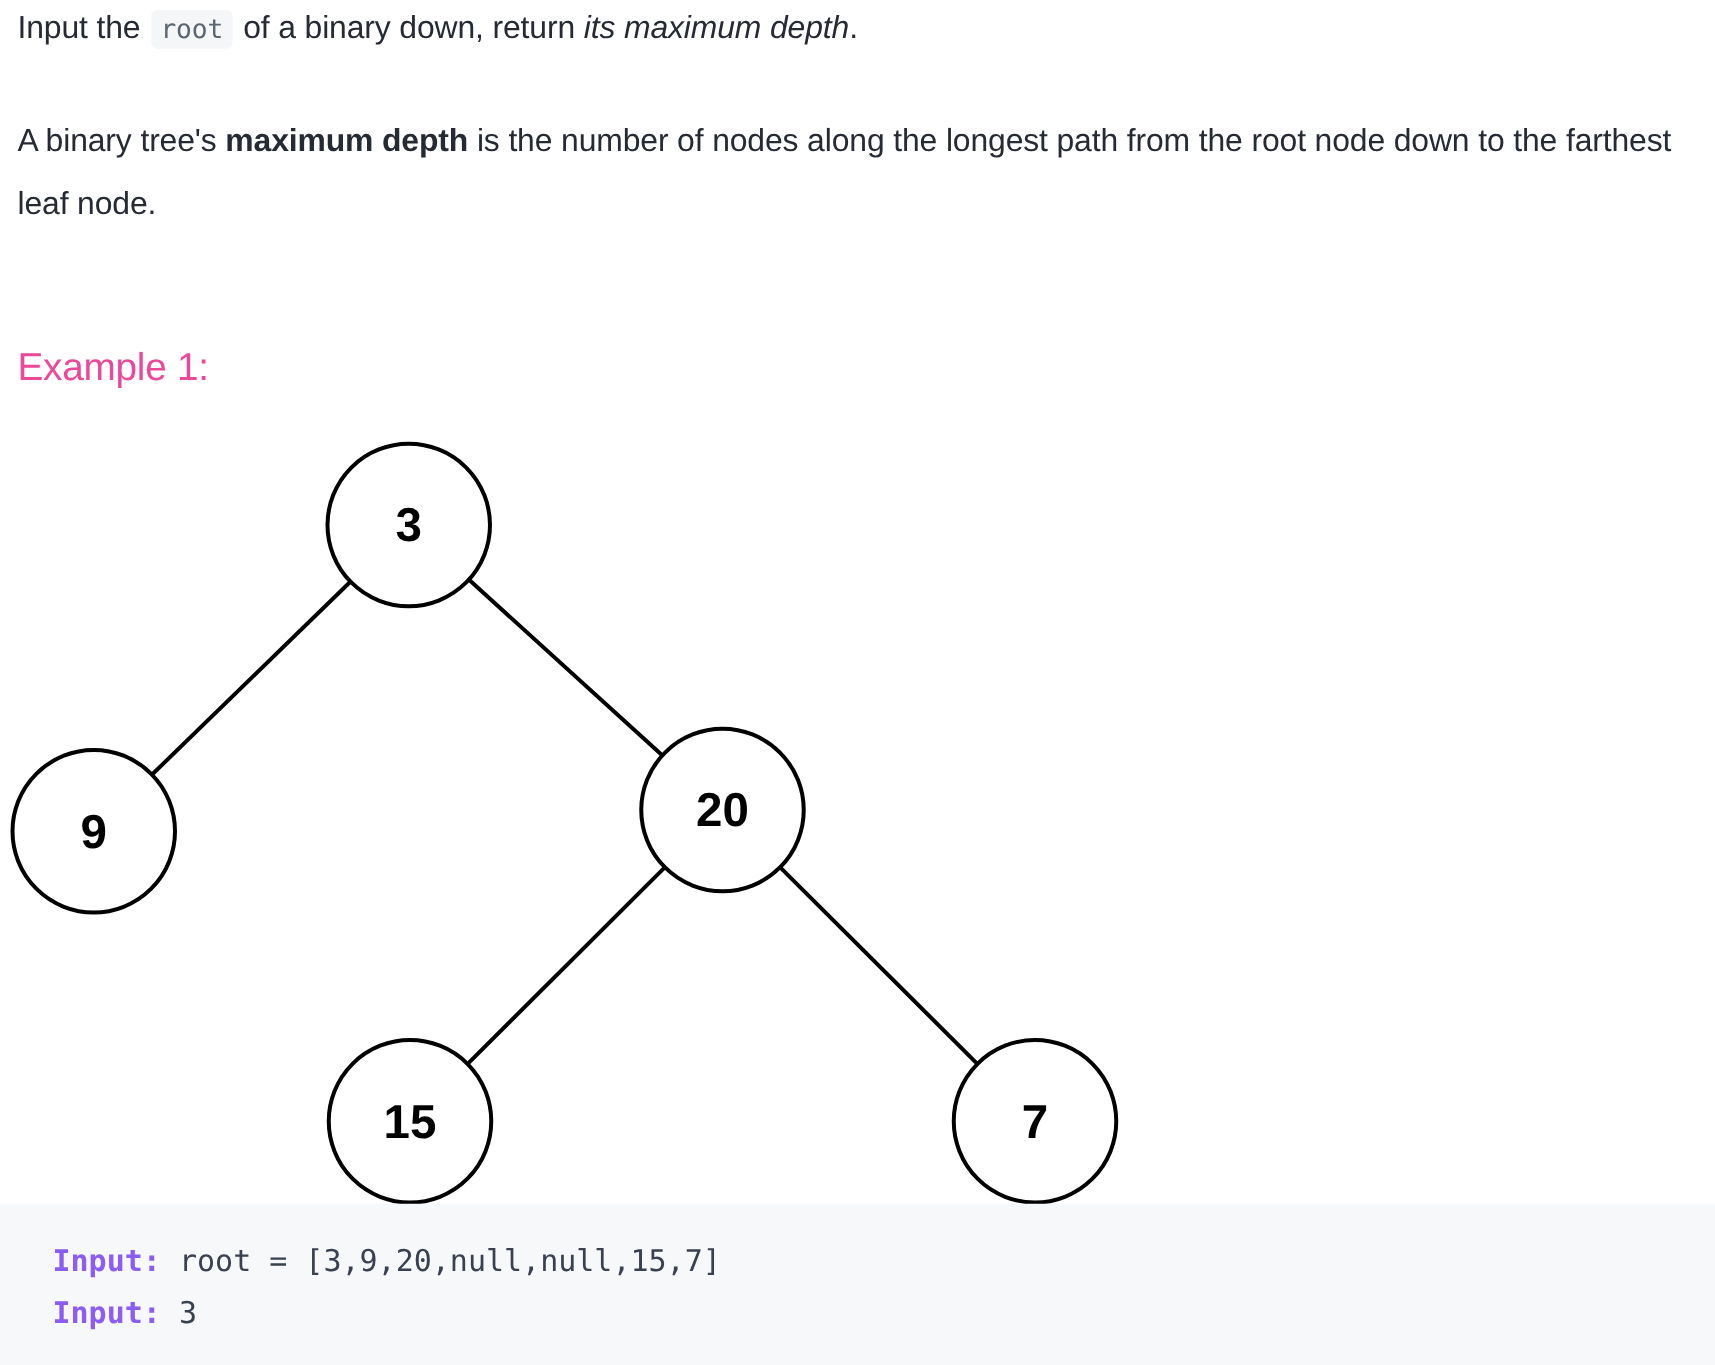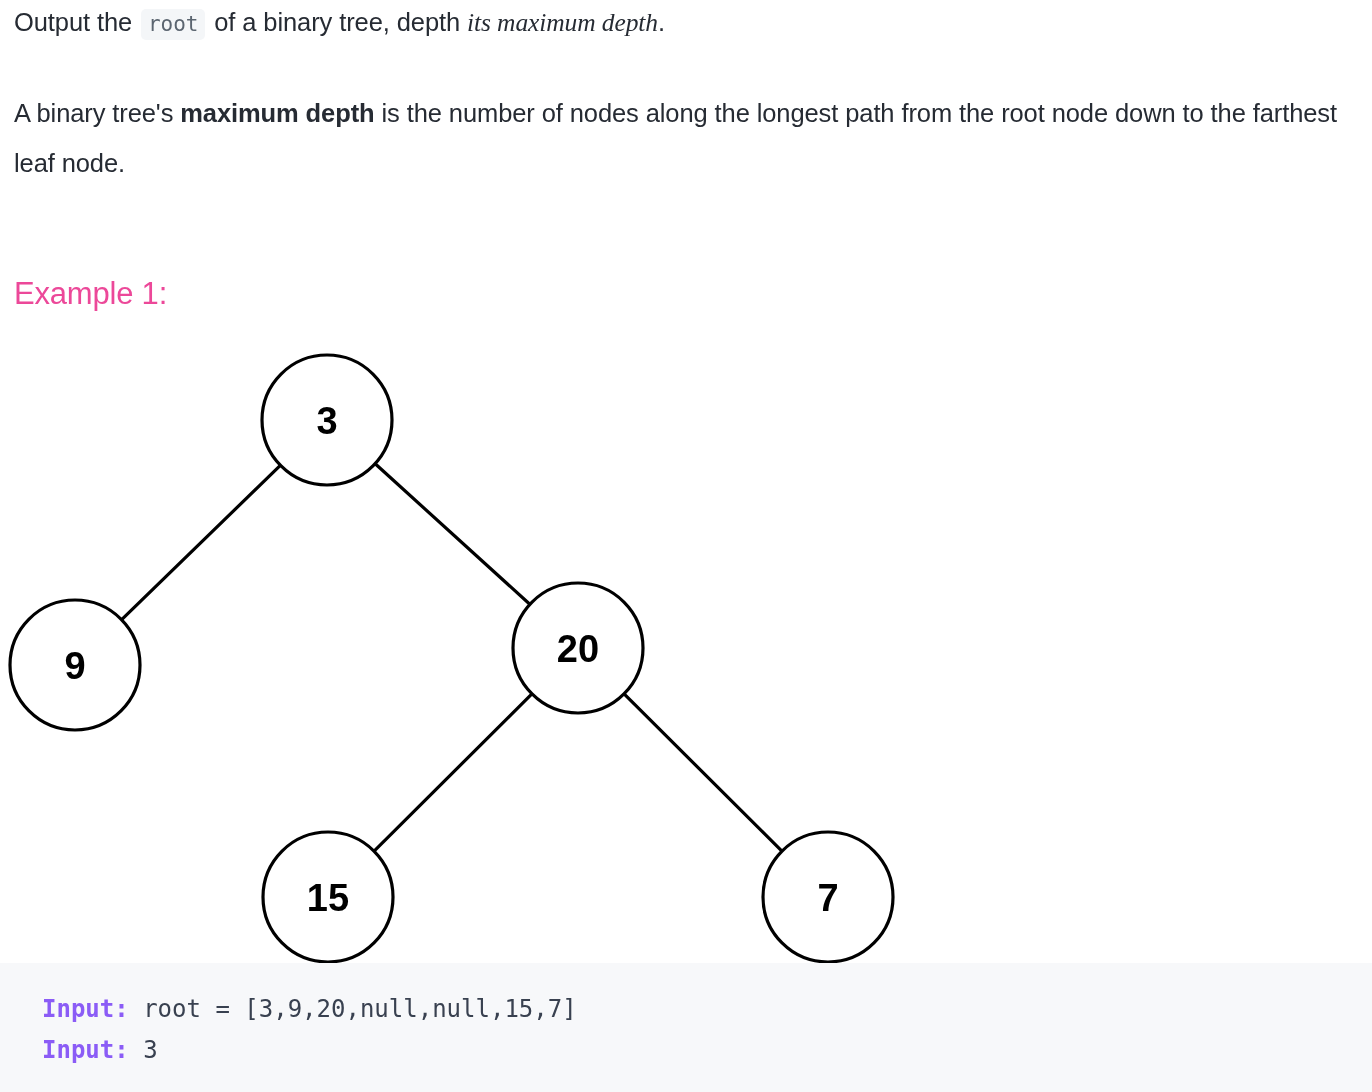--- a/index.html
+++ b/index.html
@@ -45,21 +45,20 @@
     position: absolute;
     left: 0;
     top: 88px;
     width: 1352px;
   }
   .para b, .para strong {
     font-weight: 700;
   }
   .para i, .para em {
     font-style: italic;
-    font-family: Liberation Serif, serif;
   }
 
   
   .inline-code {
     font-family: "DejaVu Sans Mono", "Liberation Mono", monospace;
     font-size: 21px;
     background: #f4f6f8;
     color: #5b6570;
     border-radius: 5px;
     padding: 3px 7px 4px 7px;
@@ -139,21 +138,21 @@
     font-weight: 400;
     color: #394150;
     margin-top: 14px;
   }
 </style>
 </head>
 <body>
 
 <div class="content">
 
-  <p class="para" id="para-1"><span>Output the </span><code class="inline-code">root</code><span> of a binary tree, depth </span><em>its maximum depth</em><span>.</span></p>
+  <p class="para" id="para-1"><span>Input the </span><code class="inline-code">root</code><span> of a binary down, return </span><em>its maximum depth</em><span>.</span></p>
 
   <p class="para" id="para-2"><span>A binary tree's </span><strong>maximum depth</strong><span> is the number of nodes along the longest path from the root node down to the farthest leaf node.</span></p>
 
   <h3 class="example-heading">Example 1:</h3>
 
   <div class="tree-figure">
     <svg width="950" height="635" viewBox="0 0 950 635" xmlns="http://www.w3.org/2000/svg">
       <g id="tree-edges">
           <line x1="281.11232519587645" y1="134.61301717067568" x2="120.88767480412356" y2="290.3869828293243" class="tree-edge"></line>
           <line x1="374.3732413334158" y1="133.03226702796337" x2="530.6267586665842" y2="274.96773297203663" class="tree-edge"></line>

